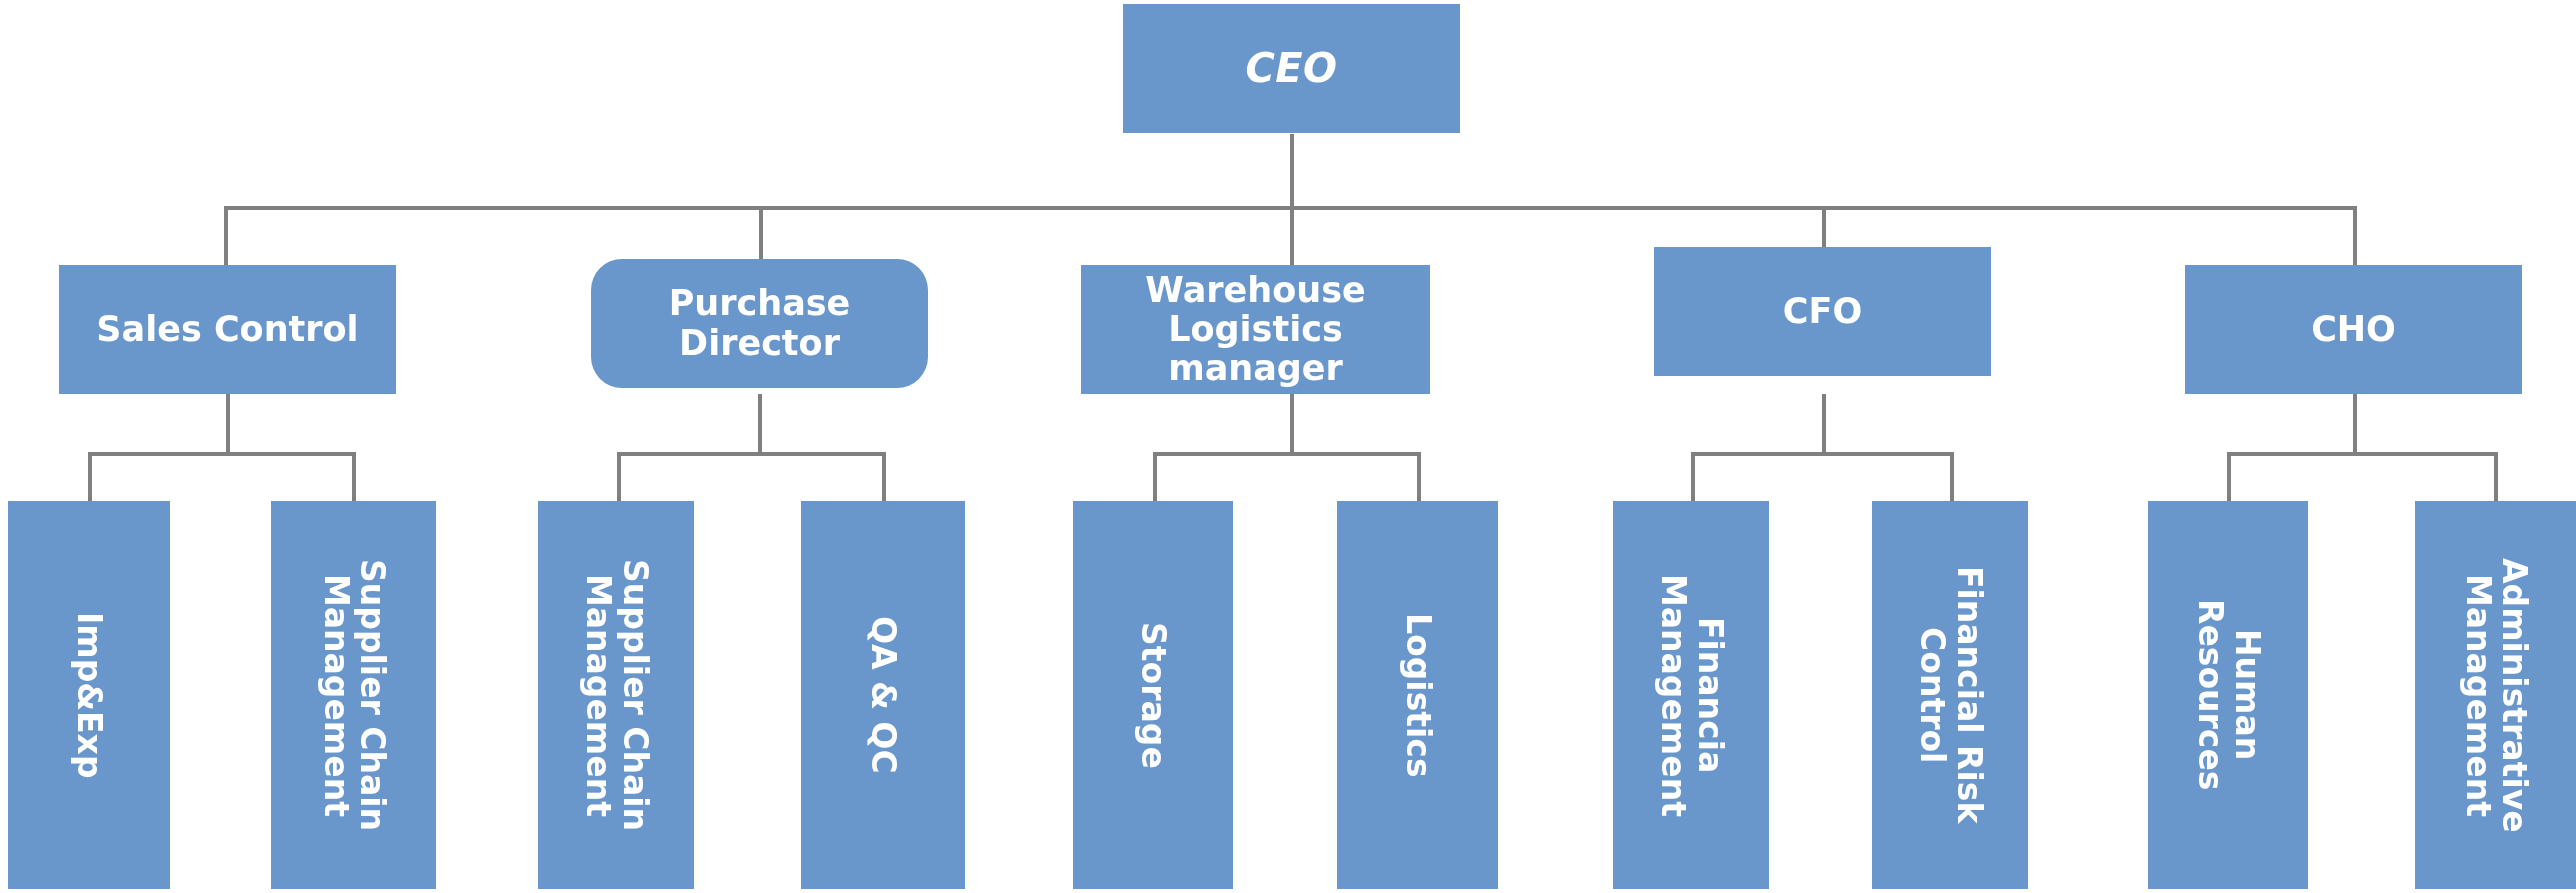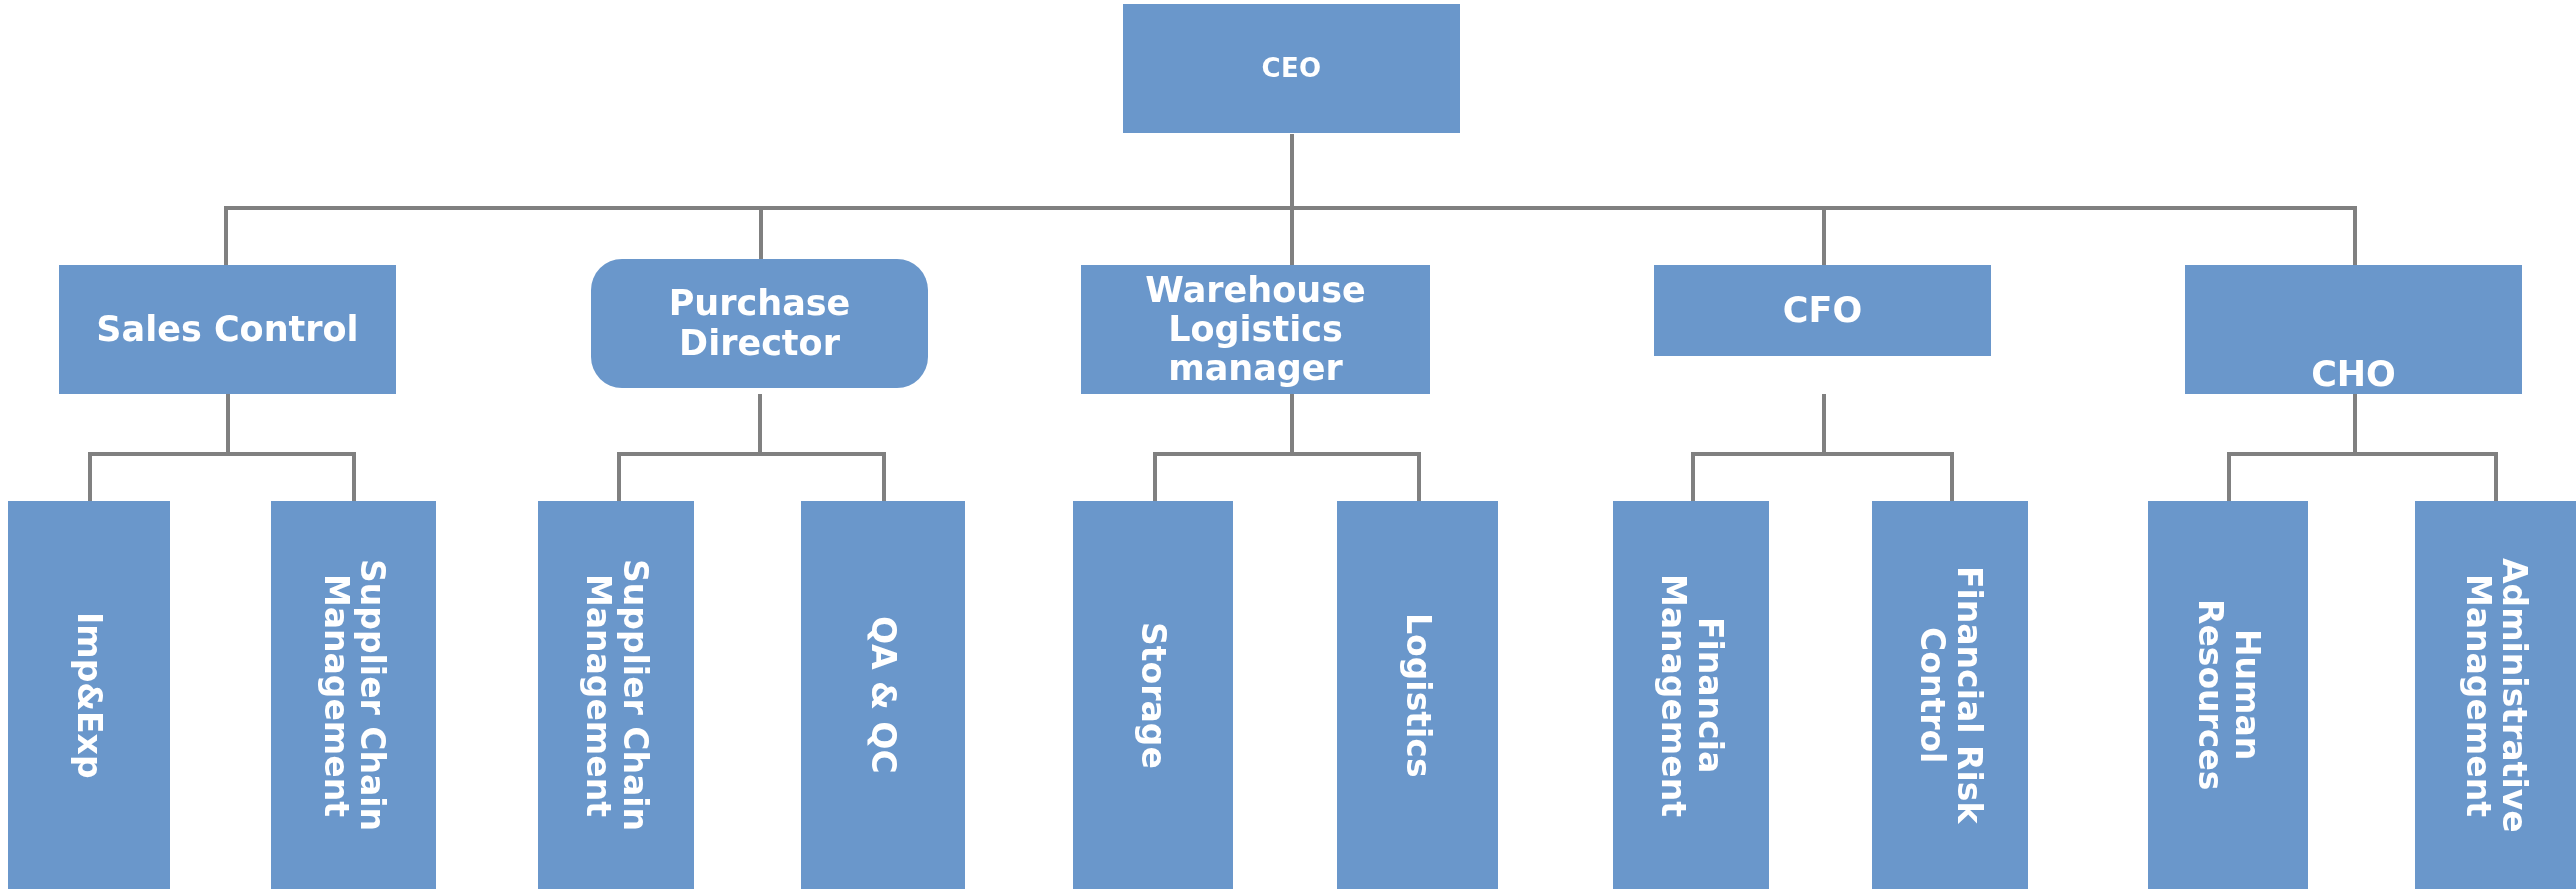--- a/index.html
+++ b/index.html
@@ -22,22 +22,23 @@
     display: flex;
     align-items: center;
     justify-content: center;
     text-align: center;
     font-weight: bold;
     line-height: 1.12;
     box-sizing: border-box;
     white-space: pre-line;
   }
   .node.root {
-    font-size: 26px;
+    font-size: 40px;
     letter-spacing: 0.4px;
+    font-style: italic;
   }
   .node.lvl2 {
     font-size: 35px;
   }
   .node.leaf {
     font-size: 33px;
     writing-mode: vertical-rl;
     text-orientation: mixed;
     padding: 8.7px 0;
   }
@@ -80,25 +81,25 @@
   <div class="node lvl2" style="left:591px; top:259px; width:337px; height:129px;border-radius:31px;">
     <span>Purchase
 Director</span>
   </div>
 
   <div class="node lvl2" style="left:1081px; top:265px; width:349px; height:129px;">
     <span>Warehouse
 Logistics manager</span>
   </div>
 
-  <div class="node lvl2" style="left:1654px; top:265px; width:337px; height:91px;">
+  <div class="node lvl2" style="left:1654px; top:247px; width:337px; height:129px;">
     <span>CFO</span>
   </div>
 
-  <div class="node lvl2" style="left:2185px; top:265px; width:337px; height:129px;align-items:flex-end;">
+  <div class="node lvl2" style="left:2185px; top:265px; width:337px; height:129px;">
     <span>CHO</span>
   </div>
 
   <div class="conn v" style="left:226px; top:394px; height:58px;"></div>
   <div class="conn h" style="left:88px; top:452px; width:267px;"></div>
   <div class="conn v" style="left:88px; top:452px; height:50px;"></div>
   <div class="conn v" style="left:352px; top:452px; height:50px;"></div>
 
   <div class="conn v" style="left:758px; top:394px; height:58px;"></div>
   <div class="conn h" style="left:617px; top:452px; width:269px;"></div>

